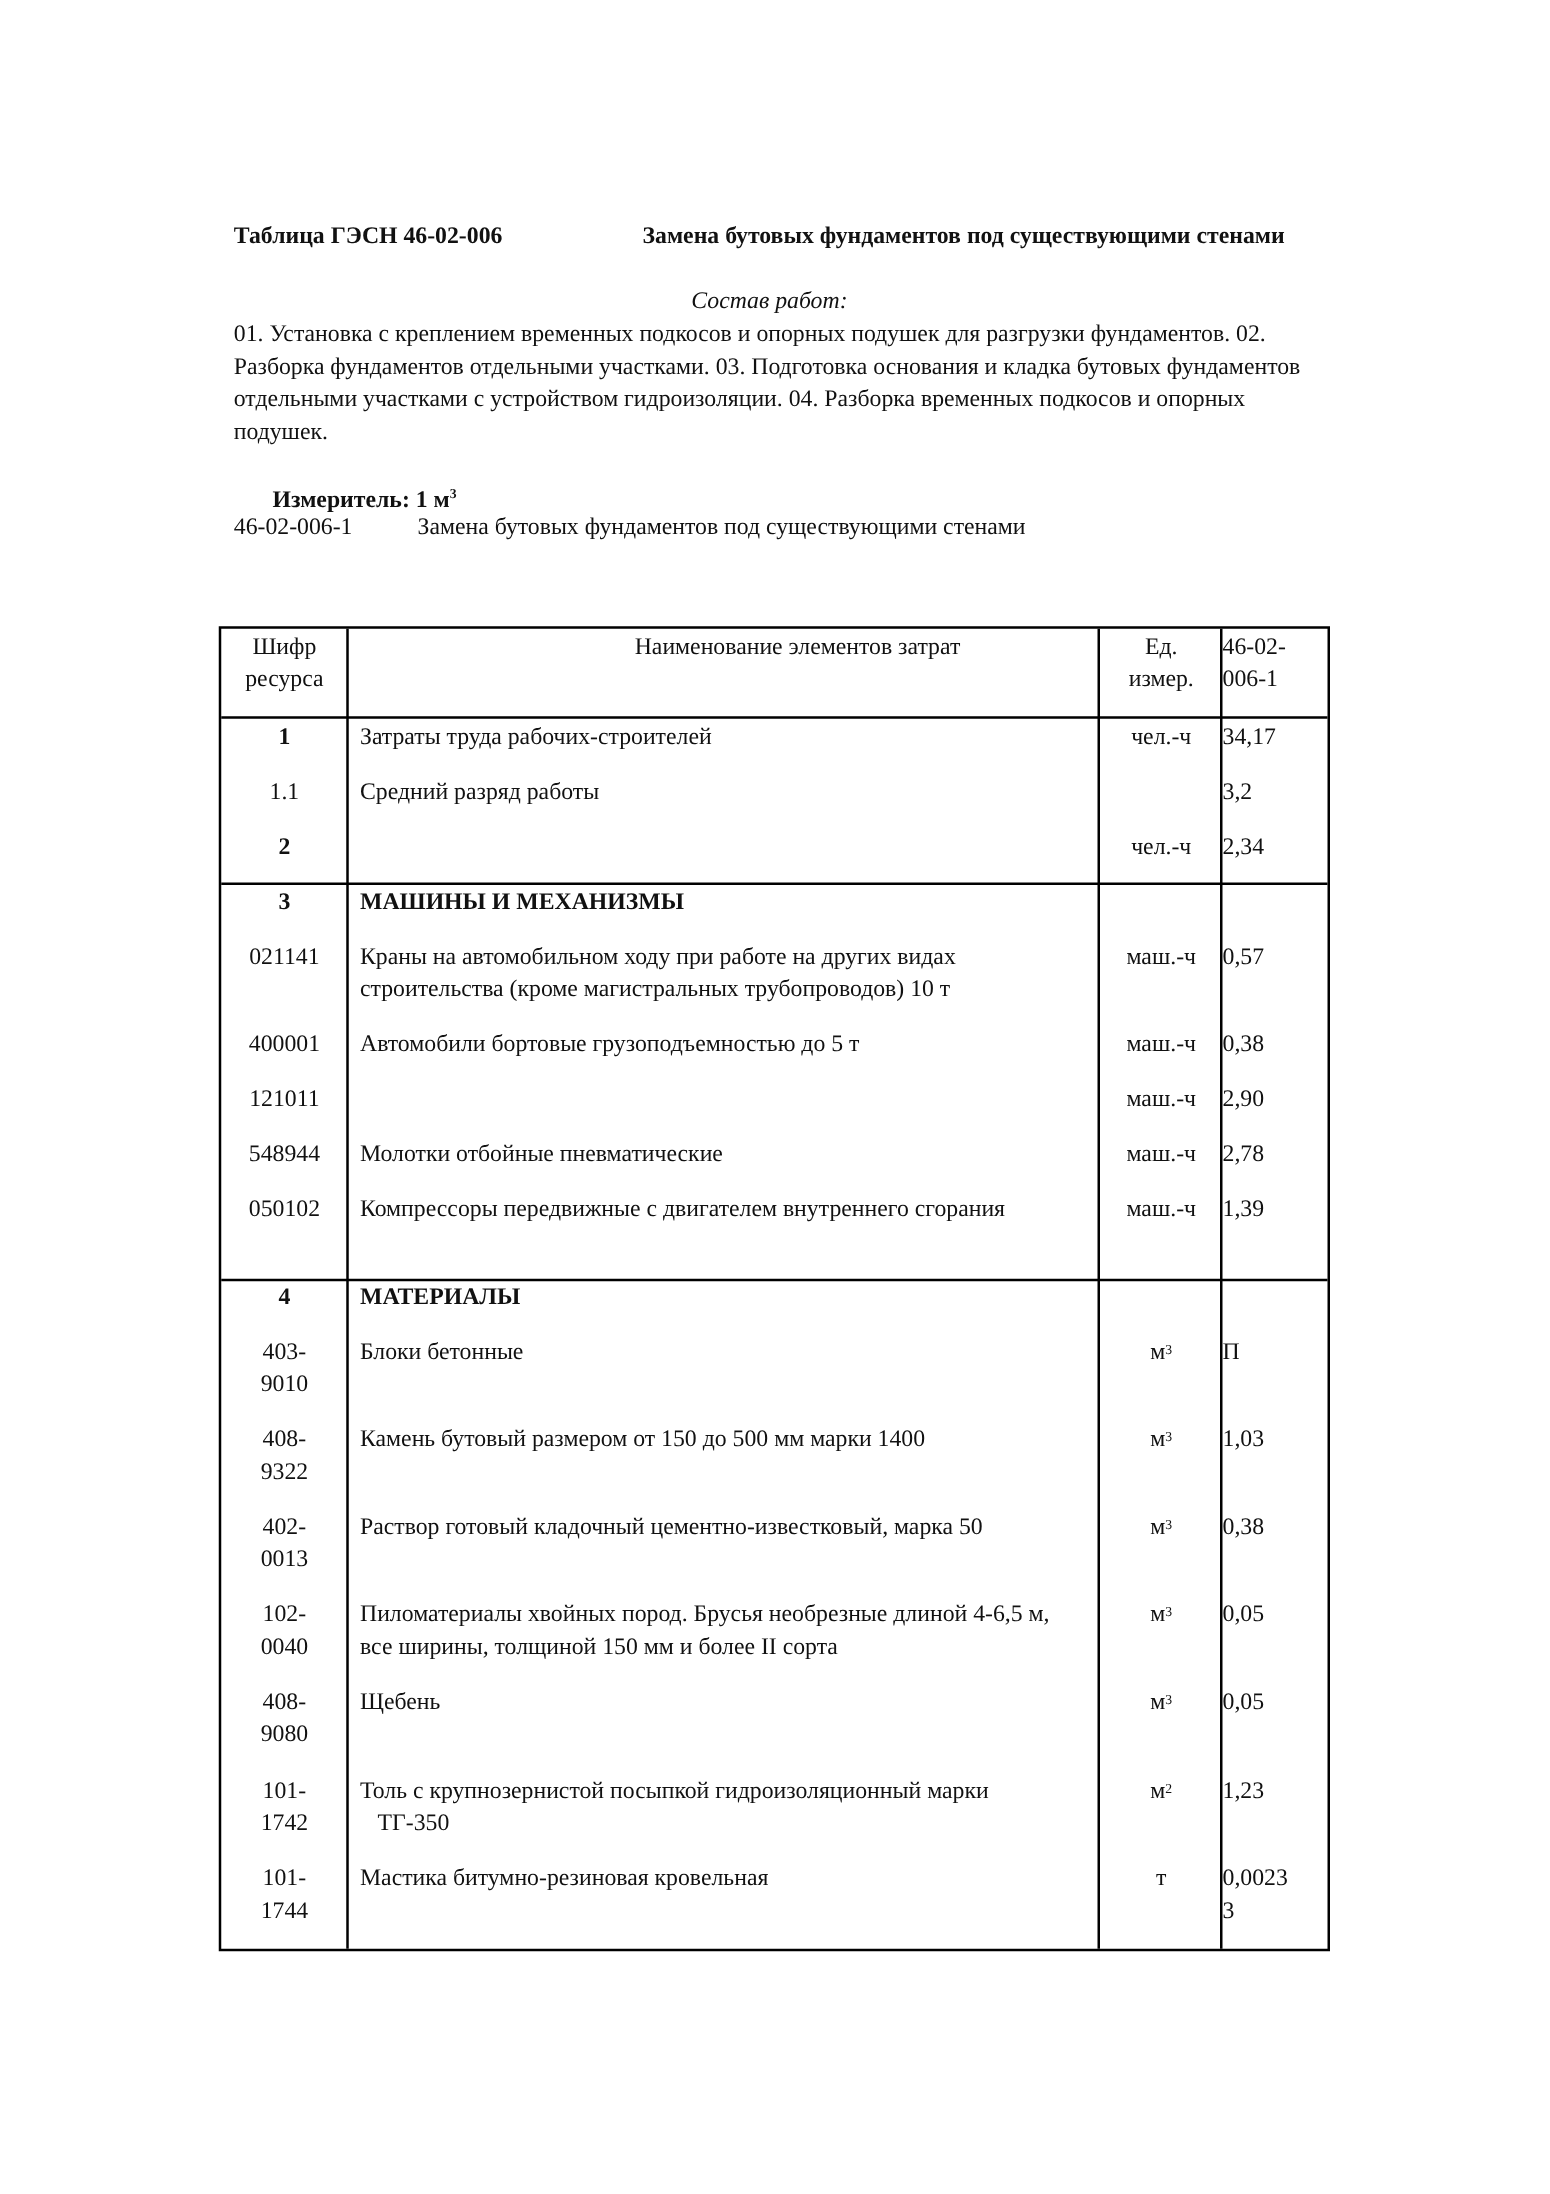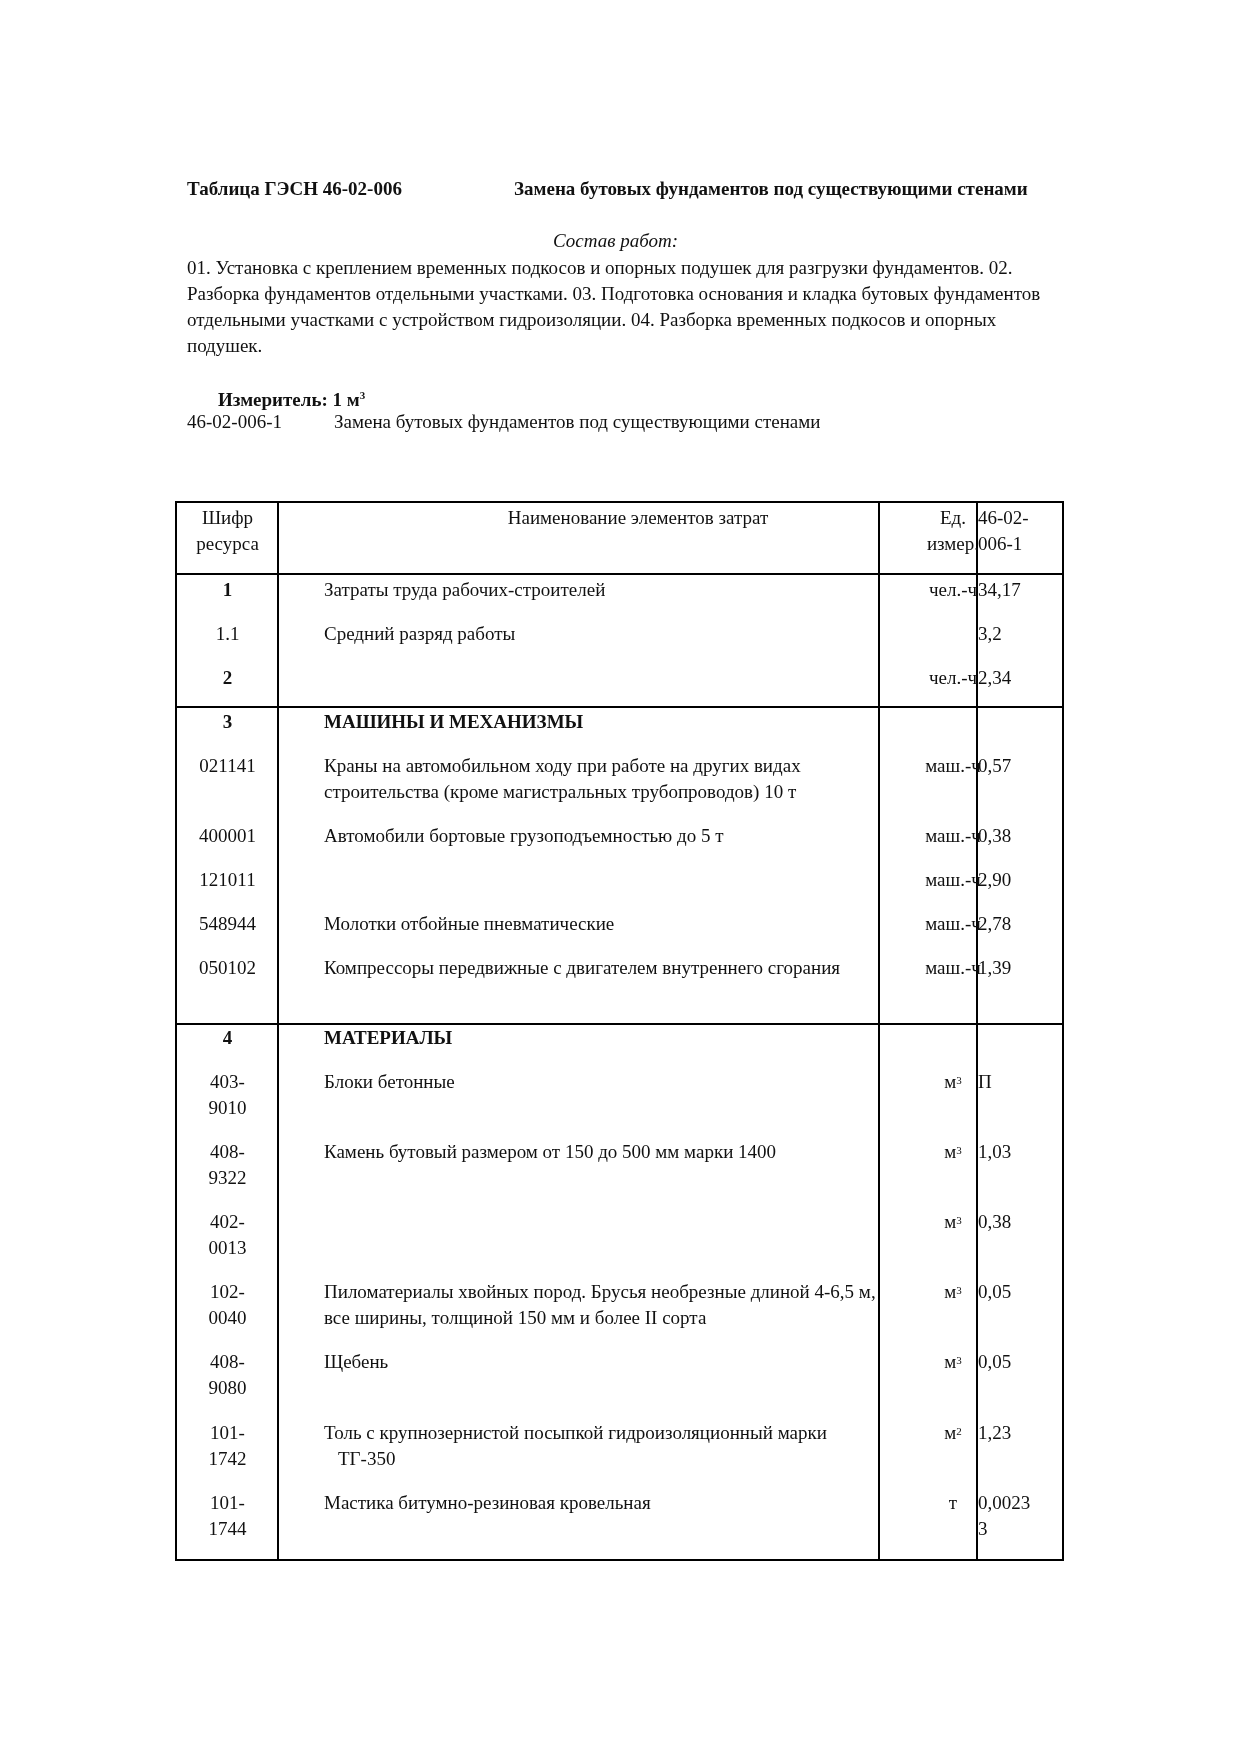--- a/index.html
+++ b/index.html
@@ -20,22 +20,22 @@
     #norm-code { left: 187px; top: 409px; }
     #norm-name { left: 334px; top: 409px; }
 
     
     #cost-table { position: absolute; left: 175px; top: 501px; width: 889px; height: 1060px;
       border: 2px solid #000; box-sizing: border-box; }
     .vline { position: absolute; top: 0; bottom: 0; width: 0; border-left: 2px solid #000; }
     .hline { position: absolute; left: 0; right: 0; height: 0; border-top: 2px solid #000; }
     .cell { position: absolute; line-height: 26px; }
     .c-code { left: 0; width: 101px; text-align: center; }
-    .c-name { left: 111px; width: 580px; margin-left: 36px; }
-    .c-unit { left: 703px; width: 98px; text-align: center; padding-left: 24px; }
+    .c-name { left: 111px; width: 580px; }
+    .c-unit { left: 703px; width: 98px; text-align: center; }
     .c-val { left: 801px; width: 86px; }
     sup.u { font-size: 11px; vertical-align: top; position: relative; top: -2px; }
     .indent2 { padding-left: 14px; }
   </style>
 </head>
 <body>
 
 <div class="abs bold lh" id="title-left">Таблица ГЭСН 46-02-006</div>
 <div class="abs bold lh" id="title-right">Замена бутовых фундаментов под существующими стенами</div>
 <div class="abs ital lh" id="composition-label">Состав работ:</div>
@@ -124,20 +124,21 @@
       <div>9322</div>
     </div>
   <div class="cell c-name" style="top:636px">Камень бутовый размером от 150 до 500 мм марки 1400</div>
   <div class="cell c-unit" style="top:636px"><span>м</span><sup class="u">3</sup></div>
   <div class="cell c-val" style="top:636px">1,03</div>
 
   <div class="cell c-code" style="top:706px">
       <div>402-</div>
       <div>0013</div>
     </div>
+  <div class="cell c-name" style="top:706px">Раствор готовый кладочный цементно-известковый, марка 50</div>
   <div class="cell c-unit" style="top:706px"><span>м</span><sup class="u">3</sup></div>
   <div class="cell c-val" style="top:706px">0,38</div>
 
   <div class="cell c-code" style="top:776px">
       <div>102-</div>
       <div>0040</div>
     </div>
   <div class="cell c-name" style="top:776px">Пиломатериалы хвойных пород. Брусья необрезные длиной 4-6,5 м, все ширины, толщиной 150 мм и более II сорта</div>
   <div class="cell c-unit" style="top:776px"><span>м</span><sup class="u">3</sup></div>
   <div class="cell c-val" style="top:776px">0,05</div>

